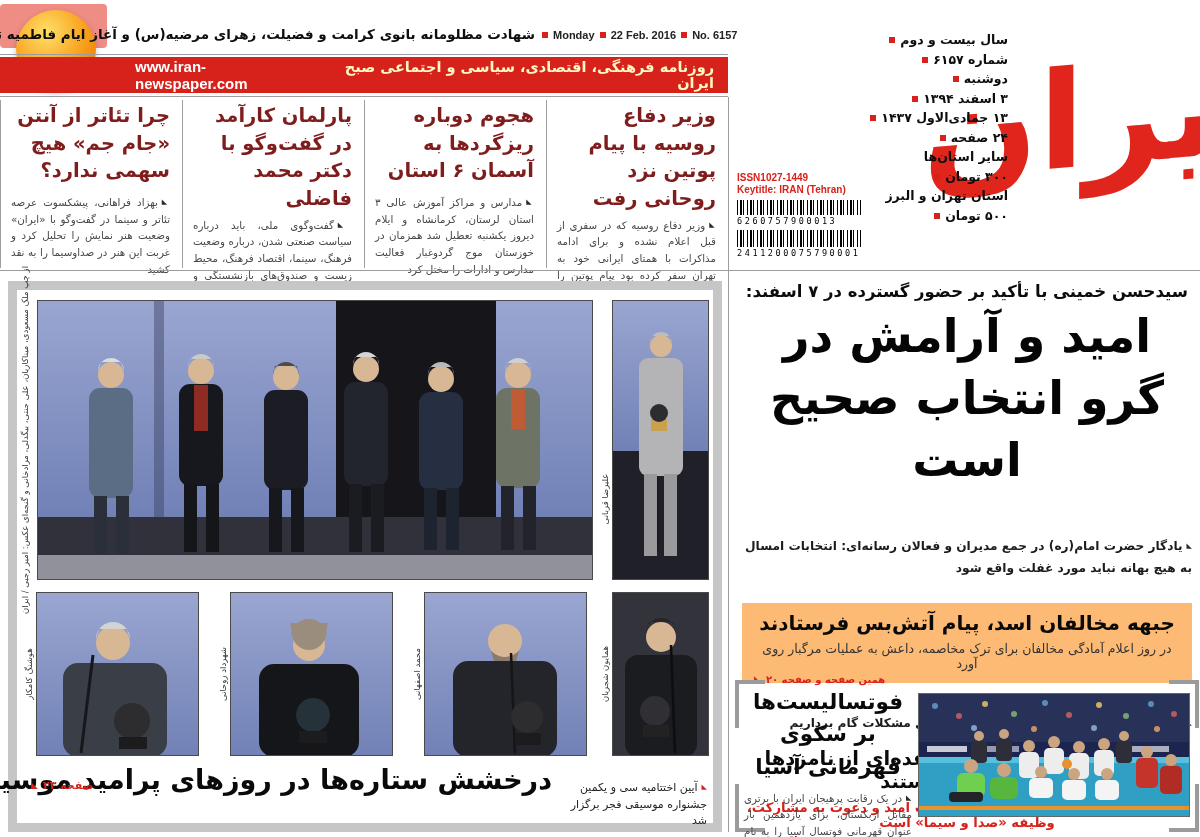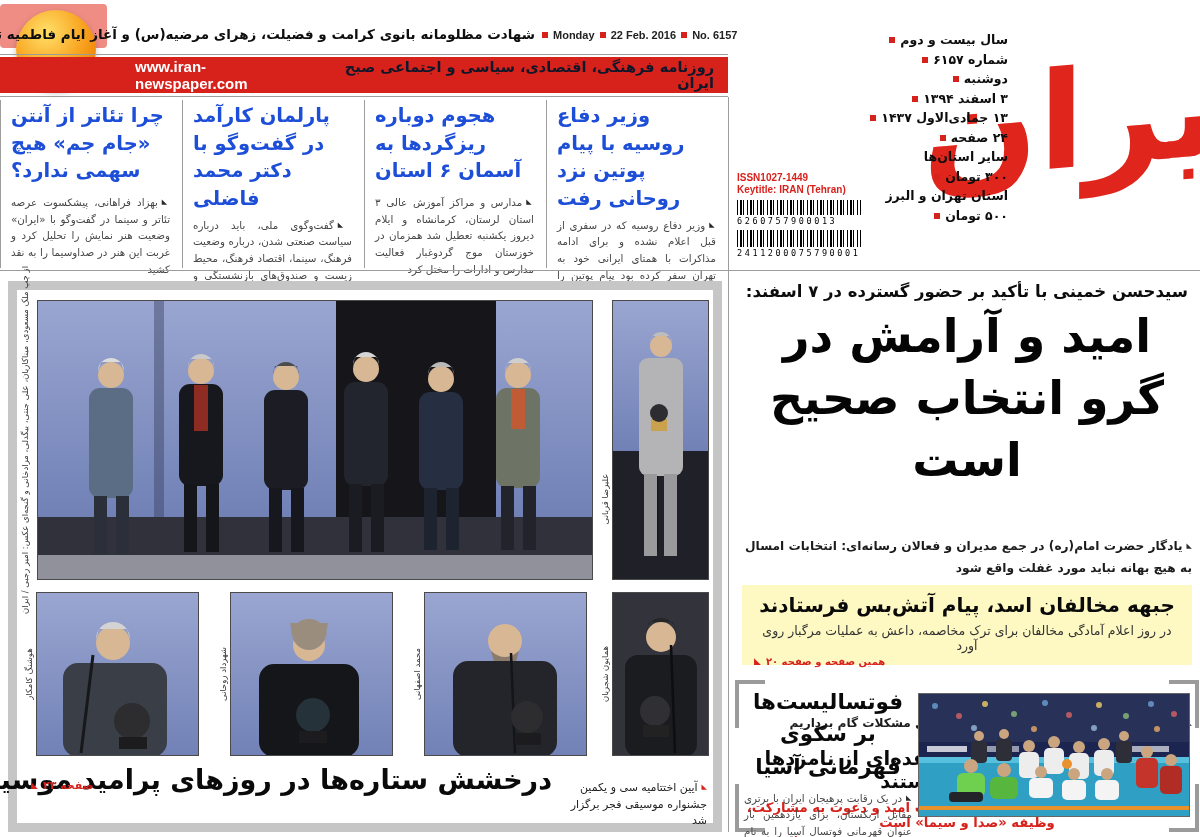--- a/index.html
+++ b/index.html
@@ -15,43 +15,43 @@
   .jaaar-ball{position:absolute;left:16px;top:10px;width:80px;height:80px;border-radius:50%;
               background:radial-gradient(circle at 38% 28%,#ffe06a,#f9a825 45%,#ef7d00 80%,#d86a00);
               box-shadow:0 3px 6px rgba(0,0,0,.25);}
   .condolence{position:absolute;right:665px;top:26px;white-space:nowrap;font-size:13.5px;font-weight:bold;color:#0e0e0e;}
   .date-en{position:absolute;left:540px;top:29px;direction:ltr;white-space:nowrap;
            font-family:"Liberation Sans",sans-serif;font-size:11px;font-weight:bold;color:#222;}
   .date-en .rsq{display:inline-block;width:6px;height:6px;background:#d7221c;margin:0 5px 1px 2px;}
   .strip{position:absolute;left:0;top:57px;width:728px;height:36px;background:#d7221c;
          display:flex;align-items:center;justify-content:space-between;box-sizing:border-box;
          padding:0 14px 0 0;}
-  .strip .tagline{color:#0f172a;font-weight:bold;font-size:14.5px;}
+  .strip .tagline{color:#fef9c3;font-weight:bold;font-size:14.5px;}
   .strip .url{direction:ltr;color:#fff;font-weight:bold;font-size:15px;margin-left:0;
               font-family:"Liberation Sans",sans-serif;padding-left:135px;}
 
   
   .iran-logo{position:absolute;right:8px;top:-14px;width:195px;height:265px;display:flex;
              align-items:center;justify-content:center;color:#e0251c;font-weight:bold;
              font-size:135px;transform:skewX(-5deg) rotate(-5deg);}
   .mh-info{position:absolute;right:192px;top:30px;width:160px;text-align:right;
            font-size:12.5px;font-weight:bold;line-height:19.5px;color:#0d0d0d;}
   .mh-info .row{white-space:nowrap;}
   .mh-info .sq{display:inline-block;width:6px;height:6px;background:#d7221c;margin-right:5px;margin-bottom:1px;}
   .issn-block{position:absolute;left:737px;top:172px;width:124px;direction:ltr;text-align:left;
               font-family:"Liberation Sans",sans-serif;}
   .issn-block .issn,.issn-block .keytitle{color:#d7221c;font-size:10px;font-weight:bold;line-height:12px;}
   .barcode{height:15px;margin-top:4px;background:repeating-linear-gradient(90deg,#000 0 1px,#fff 1px 3px,#000 3px 5px,#fff 5px 6px,#000 6px 7px,#fff 7px 10px);}
   .bdigits{font-family:"DejaVu Sans Mono",monospace;font-size:8.5px;letter-spacing:2.6px;color:#000;text-align:left;margin-top:1px;}
 
   
   .stories{position:absolute;left:0;top:100px;width:728px;height:168px;display:flex;}
   .story{flex:1;border-left:1px solid #9d9d9d;padding:2px 12px 0 10px;box-sizing:border-box;}
-  .story .title{font-size:19.5px;font-weight:bold;line-height:1.42;text-align:left;min-height:88px;
-                display:flex;align-items:flex-start;justify-content:center;color:#1d4ed8;}
+  .story .title{font-size:19.5px;font-weight:bold;line-height:1.42;text-align:right;min-height:88px;
+                display:flex;align-items:flex-start;justify-content:center;color:#7f1d1d;}
   .story .body{font-size:10.3px;color:#474747;line-height:1.62;text-align:justify;margin-top:4px;}
   .bodyflag::before{content:"◣";color:#2a2a2a;font-size:7px;vertical-align:2px;margin-left:4px;}
   .redflag-before::before{content:"◣";color:#d7221c;font-size:7px;vertical-align:2px;margin-left:4px;}
   .pageref{font-size:11px;font-weight:bold;color:#d7221c;text-align:left;margin-top:5px;}
   .pageref::after{content:"◣";font-size:9px;margin-right:5px;vertical-align:1px;}
 
   
   .panel{position:absolute;left:8px;top:281px;width:714px;height:551px;box-sizing:border-box;
          border:9px solid #c6c6c6;background:#fff;}
   .photoframe{position:absolute;border:1px solid #4a4a4a;box-sizing:border-box;overflow:hidden;background:#7c8abc;}
@@ -65,21 +65,21 @@
   .music-page{position:absolute;left:14px;top:484px;}
 
   
   .rightcol{position:absolute;left:742px;top:282px;width:450px;height:553px;}
   .lead-kicker{font-size:16.5px;font-weight:bold;text-align:right;padding-right:4px;color:#0c0c0c;}
   .lead-headline{font-size:46px;font-weight:bold;line-height:1.35;text-align:center;color:#050505;margin-top:4px;}
   .lead-bullets{margin-top:10px;}
   .lead-bullets div{font-size:12.2px;font-weight:bold;color:#1c1c1c;line-height:1.78;text-align:right;margin-top:45px;}
   .sub-black{font-size:19.5px;font-weight:bold;text-align:center;margin-top:12px;color:#0a0a0a;}
   .sub-red{font-size:13.2px;font-weight:bold;text-align:center;margin-top:7px;color:#d7221c;}
-  .syria{position:absolute;left:0;top:303px;width:450px;height:80px;background:#fef9c3;
+  .syria{position:absolute;left:0;top:321px;width:450px;height:80px;background:#fdba74;
          box-sizing:border-box;padding:8px 12px 0;}
   .syria .t{font-size:20px;font-weight:bold;text-align:center;color:#0a0a0a;}
   .syria .s{font-size:12.5px;color:#333;text-align:center;margin-top:6px;}
   .syria .pageref{font-size:10px;margin-top:3px;}
   .futsal{position:absolute;left:0;top:398px;width:450px;height:152px;}
   .futsal .c{position:absolute;width:26px;height:44px;border:0 solid #9b9b9b;}
   .futsal .tl{left:-7px;top:0;border-left-width:4px;border-top-width:4px;}
   .futsal .bl{left:-7px;bottom:0;border-left-width:4px;border-bottom-width:4px;}
   .futsal .tr{right:-7px;top:0;border-right-width:4px;border-top-width:4px;}
   .futsal .br{right:-7px;bottom:0;border-right-width:4px;border-bottom-width:4px;}

